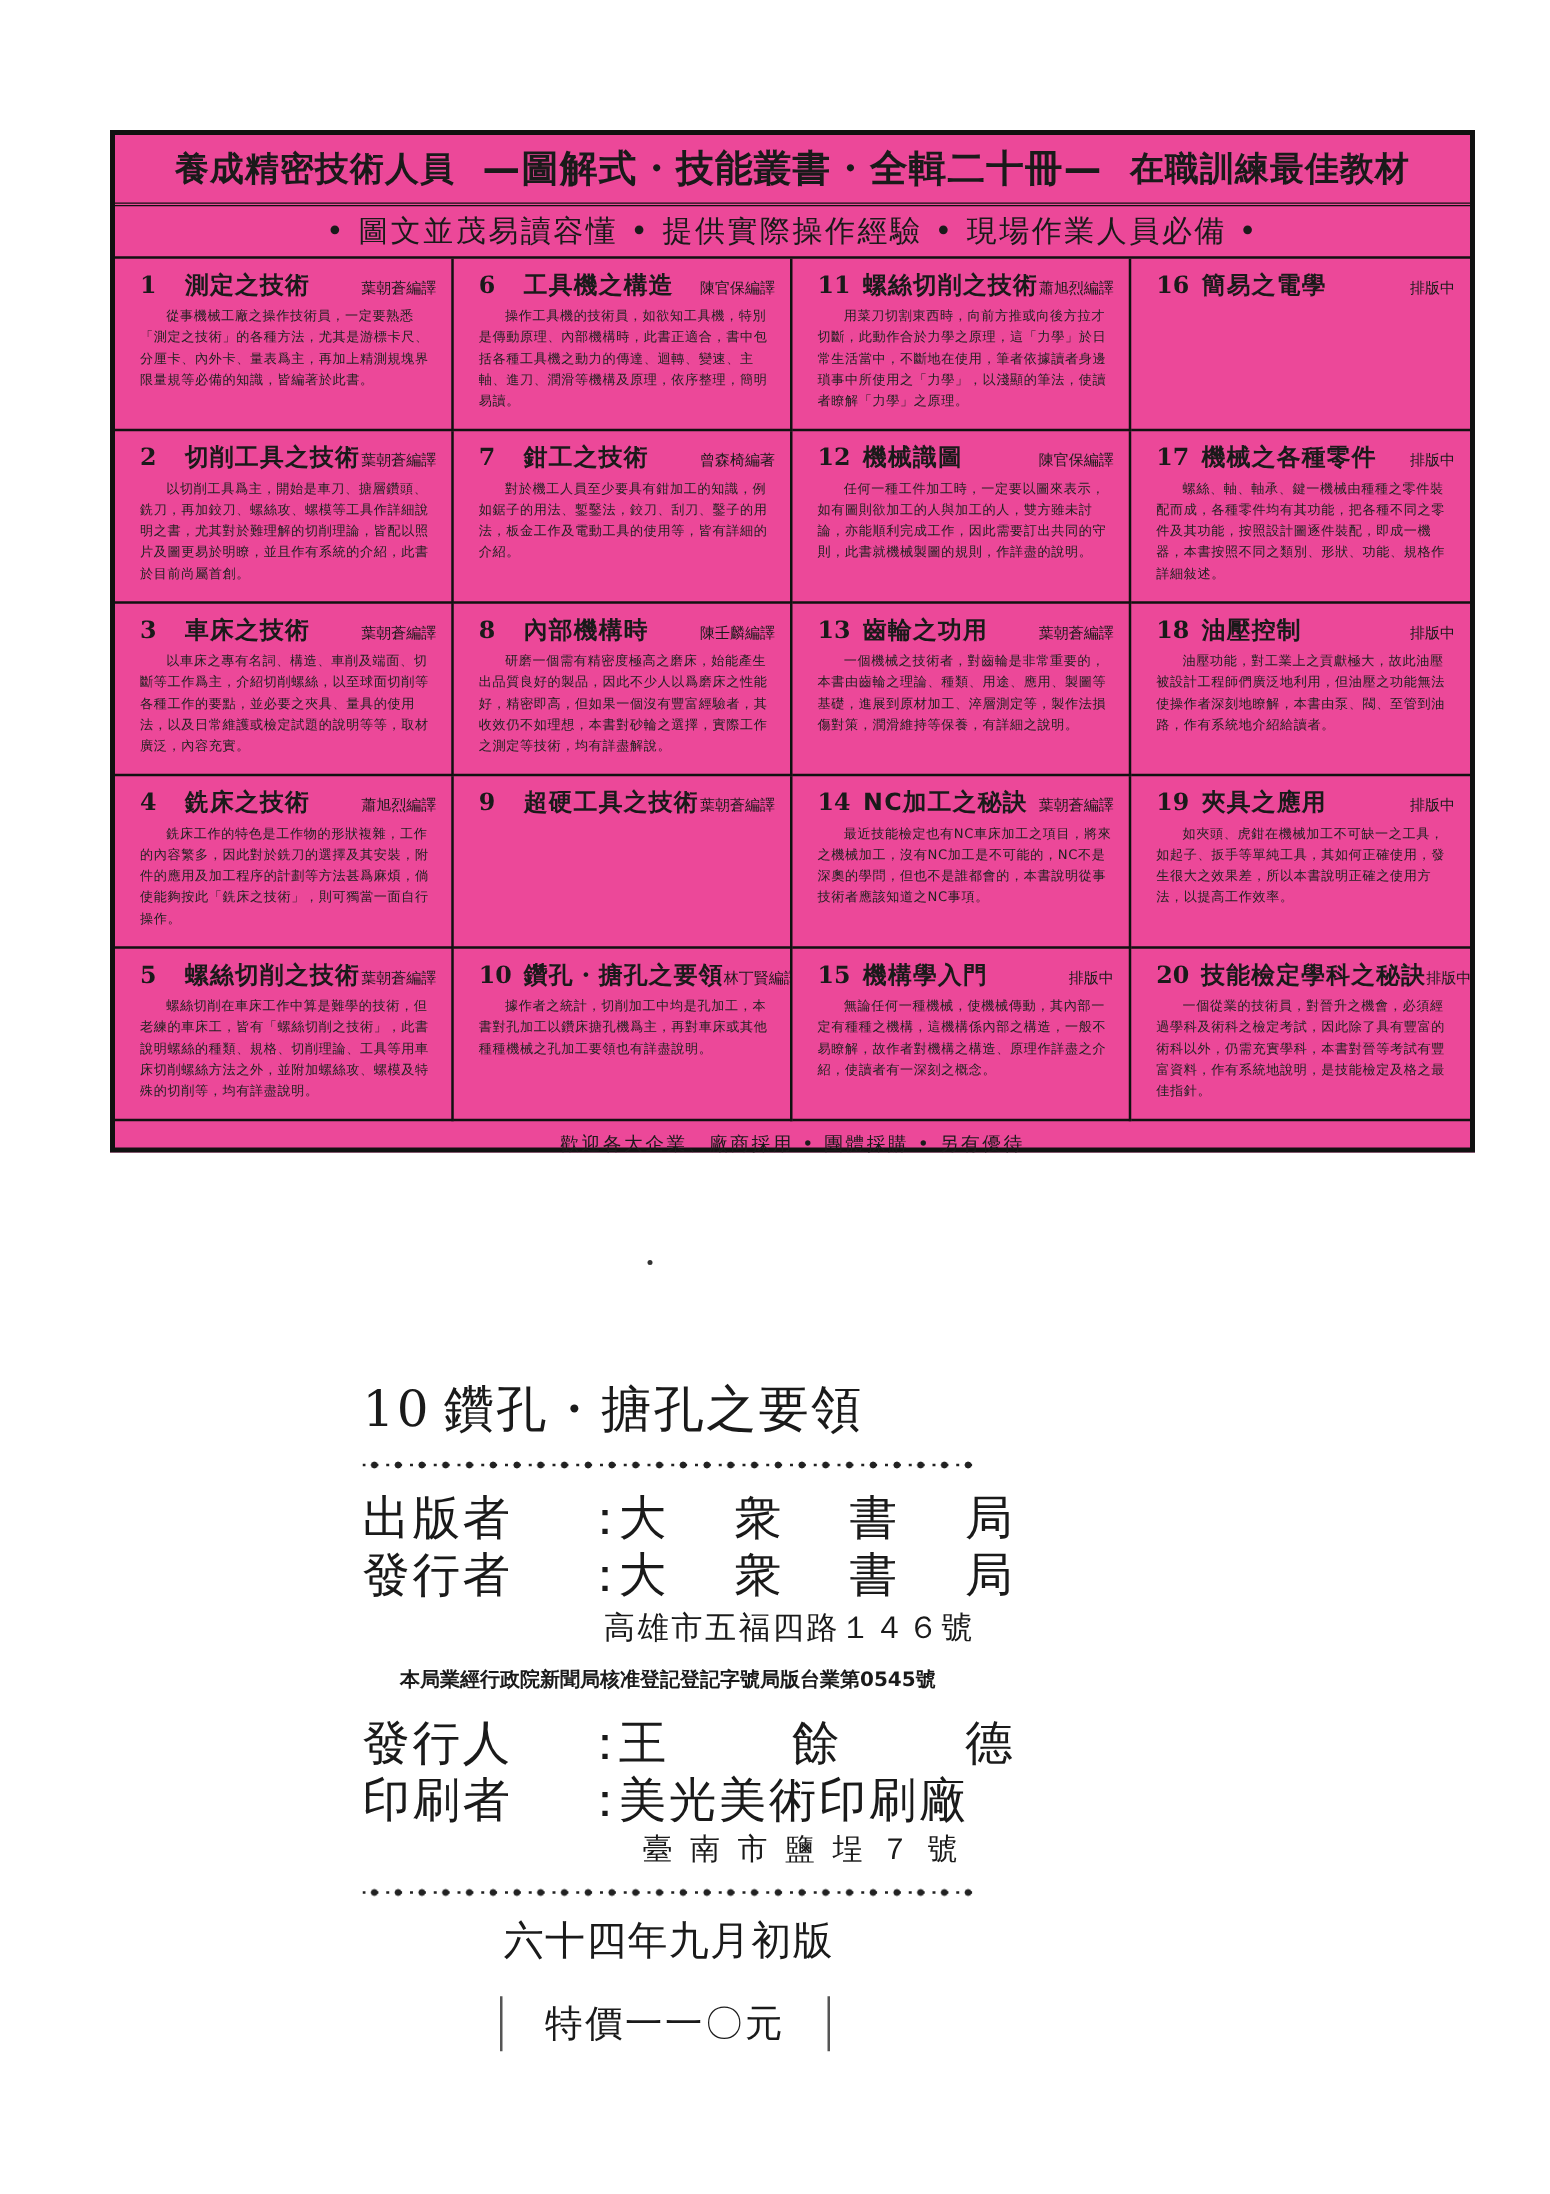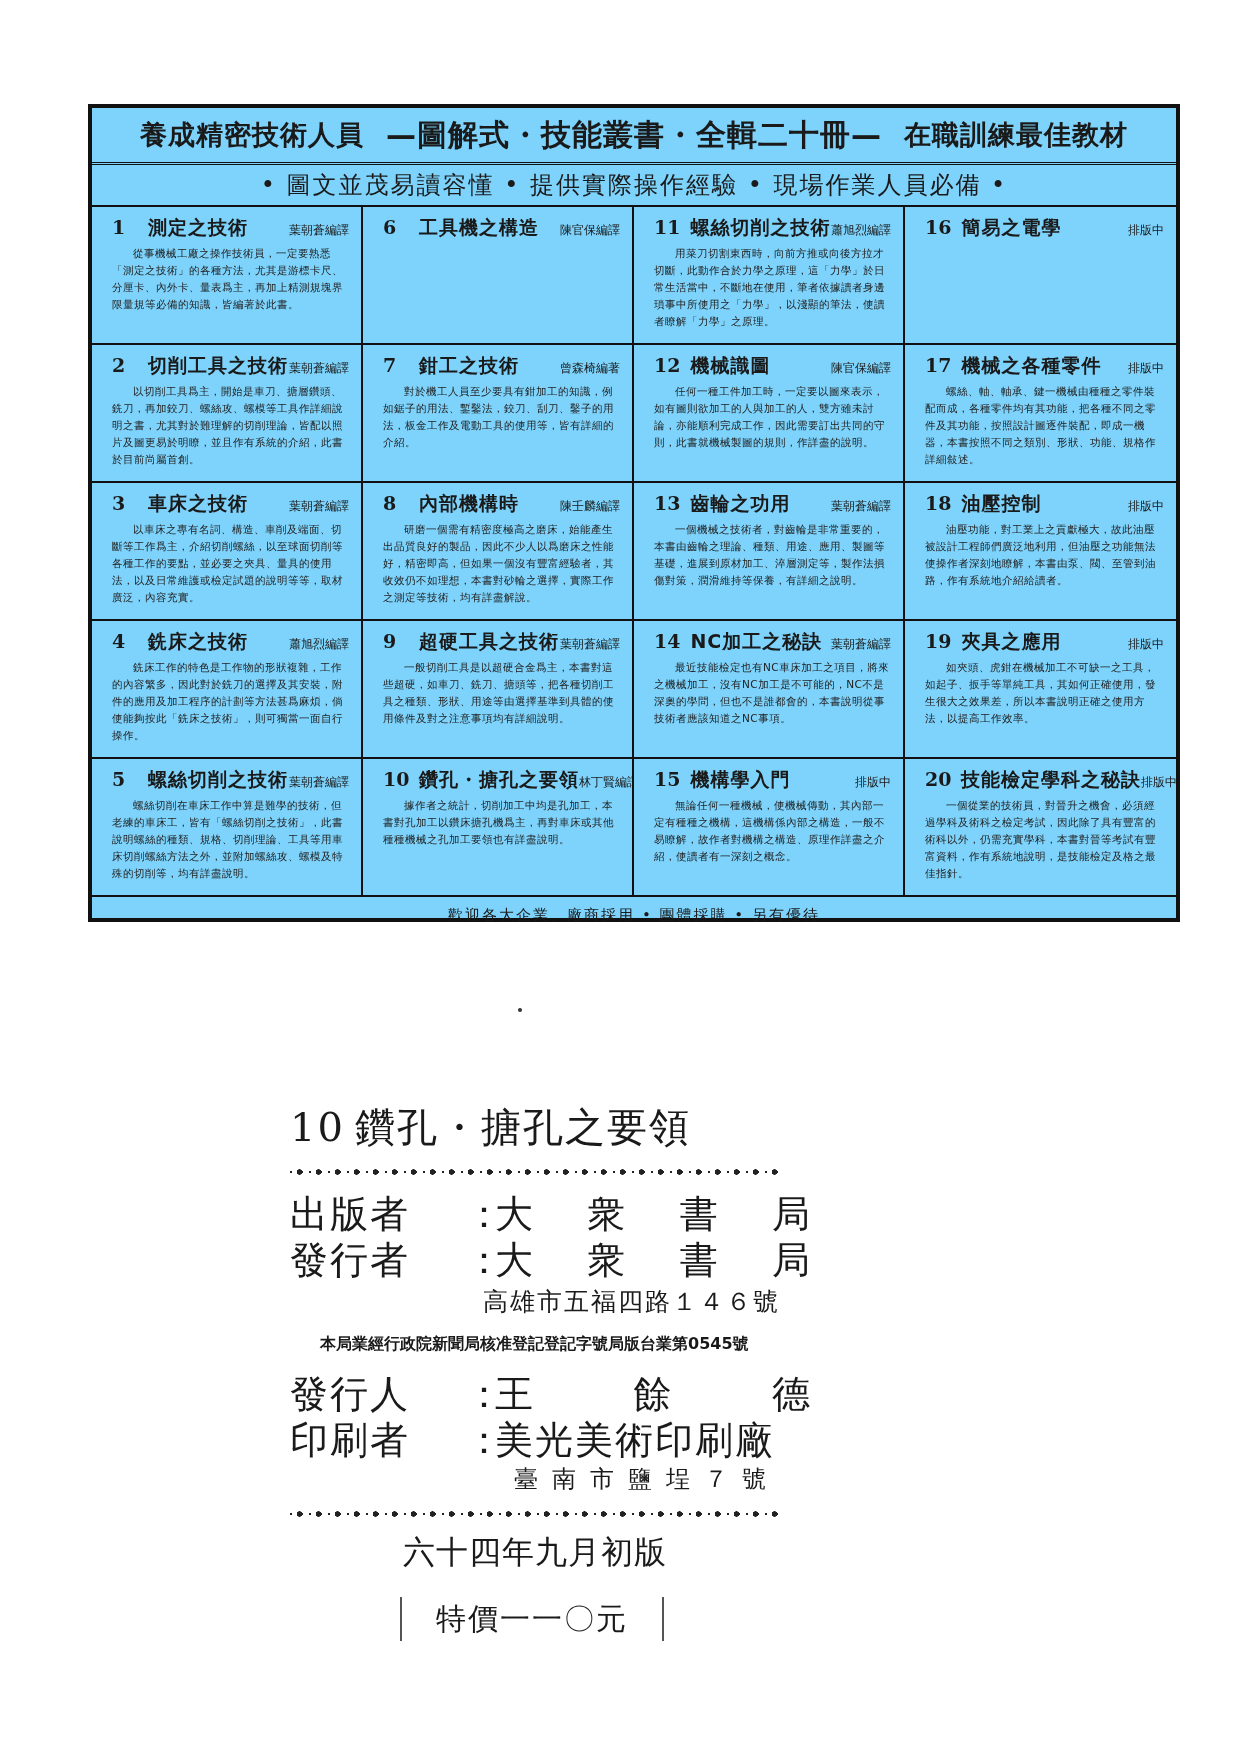--- a/index.html
+++ b/index.html
@@ -2,21 +2,21 @@
 <html><head>
 <meta charset="utf-8">
 <style>
   html, body { margin: 0; padding: 0; }
   body {
     width: 1240px; height: 1755px; background: #ffffff; position: relative;
     font-family: "DejaVu Sans", sans-serif; color: #1a1a1a; overflow: hidden;
   }
   .ad {
     position: absolute; left: 88px; top: 104px; width: 1092px; height: 818px;
-    border: 4px solid #111; box-sizing: border-box; background: #7dd3fc;
+    border: 4px solid #111; box-sizing: border-box; background: #ec4899;
   }
   .ad-head {
     height: 54px; border-bottom: 3px double #111; display: flex; align-items: center;
     justify-content: center; font-weight: bold; font-size: 27px; letter-spacing: 1px; white-space: nowrap;
   }
   .ad-head .a { margin-right: 22px; }
   .ad-head .b { margin-right: 22px; font-size: 30px; }
   .ad-sub {
     height: 40px; border-bottom: 2px solid #111; display: flex; align-items: center;
     justify-content: center; font-size: 24px; letter-spacing: 2px; font-family: "DejaVu Serif", serif; text-align: center;
@@ -82,20 +82,21 @@
           <span class="author">葉朝蒼編譯</span>
         </div>
         <div class="desc">從事機械工廠之操作技術員，一定要熟悉「測定之技術」的各種方法，尤其是游標卡尺、分厘卡、內外卡、量表爲主，再加上精測規塊界限量規等必備的知識，皆編著於此書。</div>
       </div>
     <div class="cell">
         <div class="cell-head">
           <span class="num">6</span>
           <span class="title">工具機之構造</span>
           <span class="author">陳官保編譯</span>
         </div>
+        <div class="desc">操作工具機的技術員，如欲知工具機，特別是傳動原理、內部機構時，此書正適合，書中包括各種工具機之動力的傳達、迴轉、變速、主軸、進刀、潤滑等機構及原理，依序整理，簡明易讀。</div>
       </div>
     <div class="cell">
         <div class="cell-head">
           <span class="num">11</span>
           <span class="title">螺絲切削之技術</span>
           <span class="author">蕭旭烈編譯</span>
         </div>
         <div class="desc">用菜刀切割東西時，向前方推或向後方拉才切斷，此動作合於力學之原理，這「力學」於日常生活當中，不斷地在使用，筆者依據讀者身邊瑣事中所使用之「力學」，以淺顯的筆法，使讀者瞭解「力學」之原理。</div>
       </div>
     <div class="cell">
@@ -179,21 +180,20 @@
           <span class="author">蕭旭烈編譯</span>
         </div>
         <div class="desc">銑床工作的特色是工作物的形狀複雜，工作的內容繁多，因此對於銑刀的選擇及其安裝，附件的應用及加工程序的計劃等方法甚爲麻煩，倘使能夠按此「銑床之技術」，則可獨當一面自行操作。</div>
       </div>
     <div class="cell">
         <div class="cell-head">
           <span class="num">9</span>
           <span class="title">超硬工具之技術</span>
           <span class="author">葉朝蒼編譯</span>
         </div>
-        <div class="desc">一般切削工具是以超硬合金爲主，本書對這些超硬，如車刀、銑刀、搪頭等，把各種切削工具之種類、形狀、用途等由選擇基準到具體的使用條件及對之注意事項均有詳細說明。</div>
       </div>
     <div class="cell">
         <div class="cell-head">
           <span class="num">14</span>
           <span class="title">NC加工之秘訣</span>
           <span class="author">葉朝蒼編譯</span>
         </div>
         <div class="desc">最近技能檢定也有NC車床加工之項目，將來之機械加工，沒有NC加工是不可能的，NC不是深奧的學問，但也不是誰都會的，本書說明從事技術者應該知道之NC事項。</div>
       </div>
     <div class="cell">

